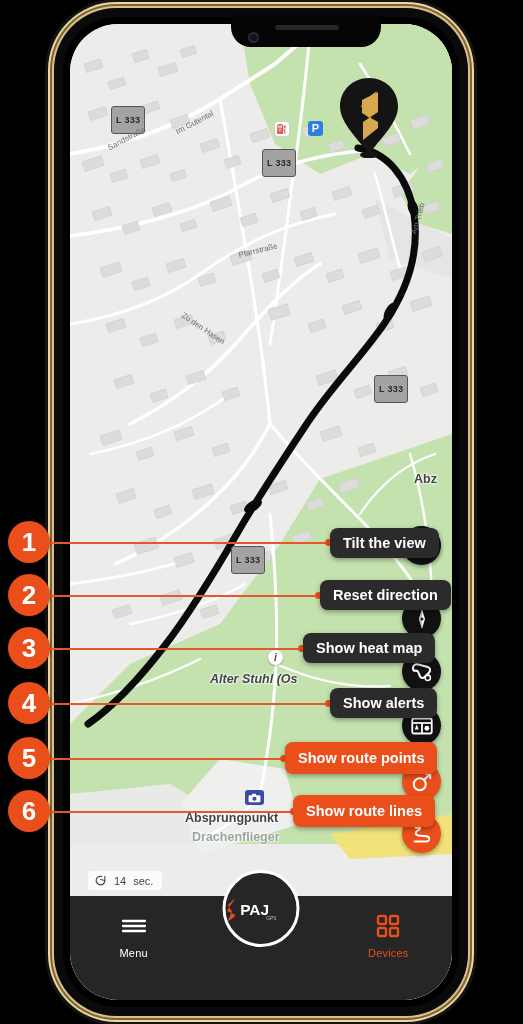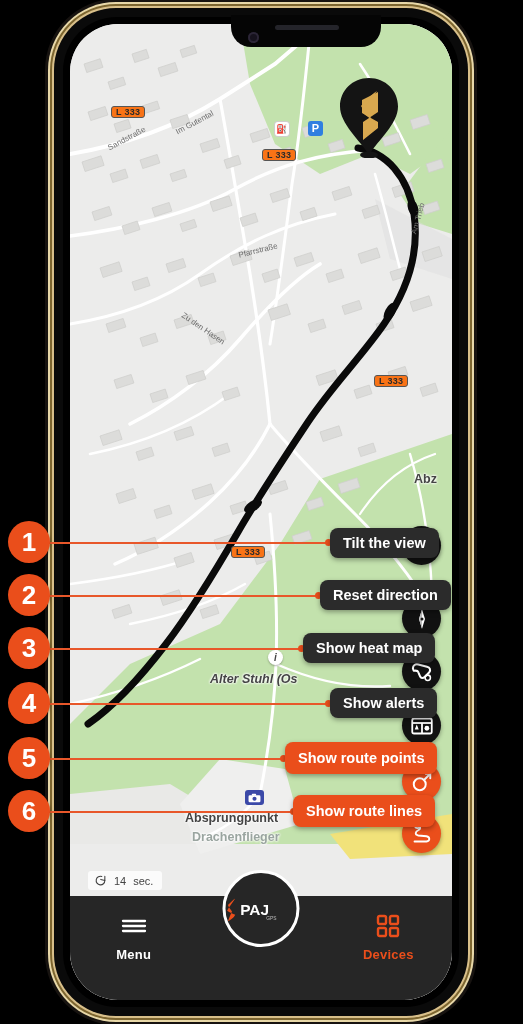--- a/index.html
+++ b/index.html
@@ -18,22 +18,22 @@
   
   #notch{position:absolute;left:50%;transform:translateX(-50%);top:0;
     width:150px;height:32px;background:#050505;border-radius:0 0 20px 20px;z-index:40;}
   #notch-speaker{position:absolute;left:44px;top:10px;width:64px;height:5px;
     border-radius:3px;background:#24242a;}
   #notch-cam{position:absolute;left:17px;top:17px;width:11px;height:11px;border-radius:50%;
     background:#16121d;box-shadow:inset 0 0 0 2px #2b2536;}
 
   
   #map{position:absolute;inset:0;background:#ececeb;}
-  .shieldlbl{position:absolute;background:#f97316;border:1.4px solid #555;border-radius:3px;
-    font-size:9px;font-weight:700;color:#2a2a2a;padding:0px 4px;letter-spacing:.3px;
+  .shieldlbl{position:absolute;background:#a3a3a3;border:1.4px solid #555;border-radius:3px;
+    font-size:9px;font-weight:700;color:#2a2a2a;padding:8px 4px;letter-spacing:.3px;
     font-family:"Liberation Sans",sans-serif;white-space:nowrap;}
   .streetname{position:absolute;font-size:8px;color:#6d6d6d;white-space:nowrap;
     font-family:"Liberation Sans",sans-serif;}
   .poi-p{position:absolute;background:#2f7fe0;color:#fff;font-weight:700;font-size:11px;
     width:15px;height:15px;border-radius:3px;text-align:center;line-height:15px;}
   .poi-dot{position:absolute;background:#fff;border-radius:3px;width:14px;height:14px;
     box-shadow:0 0 0 1px #cfcfcd;text-align:center;line-height:14px;font-size:9px;color:#444;}
   .poi-circ{position:absolute;background:#fff;border-radius:50%;width:15px;height:15px;
     box-shadow:0 1px 2px rgba(0,0,0,.3);text-align:center;line-height:15px;
     font-size:10px;font-weight:700;font-style:italic;color:#444;}
@@ -74,21 +74,21 @@
   .leaddot{position:absolute;width:7px;height:7px;border-radius:50%;background:#EA4E1B;z-index:58;}
   .numbadge{position:absolute;width:42px;height:42px;border-radius:50%;background:#EA4E1B;
     color:#fff;font-size:26px;font-weight:700;display:flex;align-items:center;
     justify-content:center;z-index:70;font-family:"Liberation Sans",sans-serif;
     box-shadow:0 1px 3px rgba(0,0,0,.4);}
 
   
   #bottomnav{position:absolute;left:0;right:0;bottom:0;height:88px;background:#262626;
     z-index:30;display:flex;align-items:flex-start;padding-top:16px;}
   .navitem{flex:1;display:flex;flex-direction:column;align-items:center;gap:7px;}
-  .navitem .lbl{font-size:13px;font-weight:700;color:#fff;letter-spacing:.2px;}
+  .navitem .lbl{font-size:11px;font-weight:400;color:#fff;letter-spacing:.2px;}
   .navitem.active .lbl{color:#EA4E1B;}
   .navicon{height:28px;display:flex;align-items:center;justify-content:center;}
   #navcenter{position:absolute;left:50%;transform:translateX(-50%);top:-26px;
     width:71px;height:71px;border-radius:50%;background:#262626;
     border:3px solid #ffffff;display:flex;align-items:center;justify-content:flex-start;z-index:34;}
 </style>
 </head>
 <body>
 
 <div id="phone-frame">

